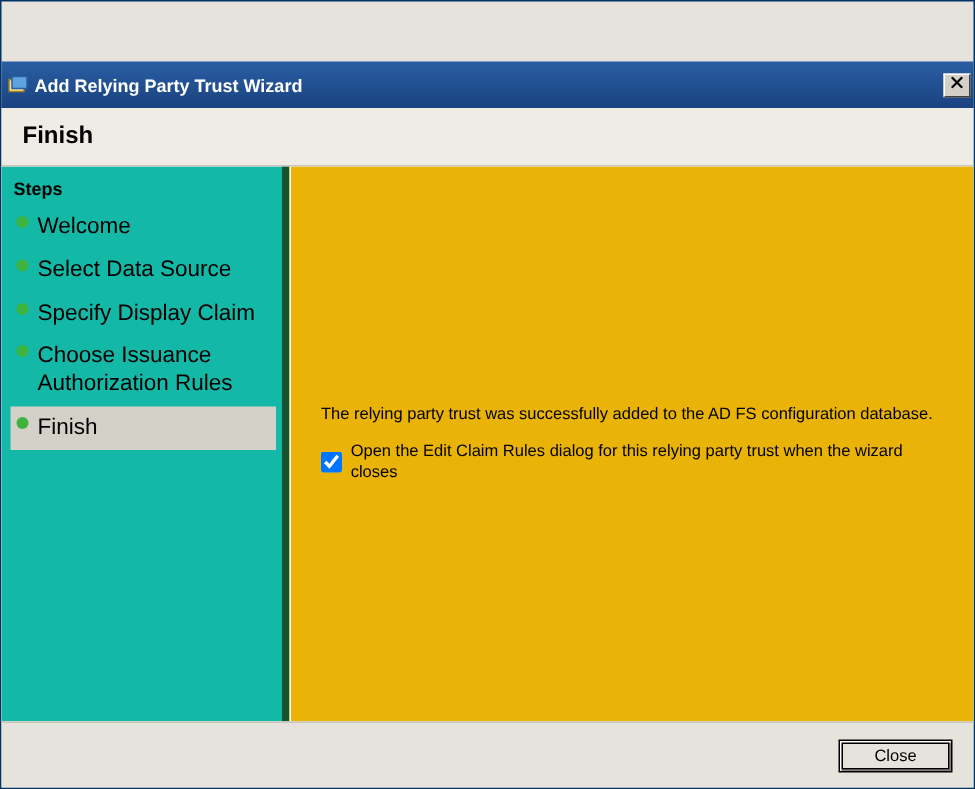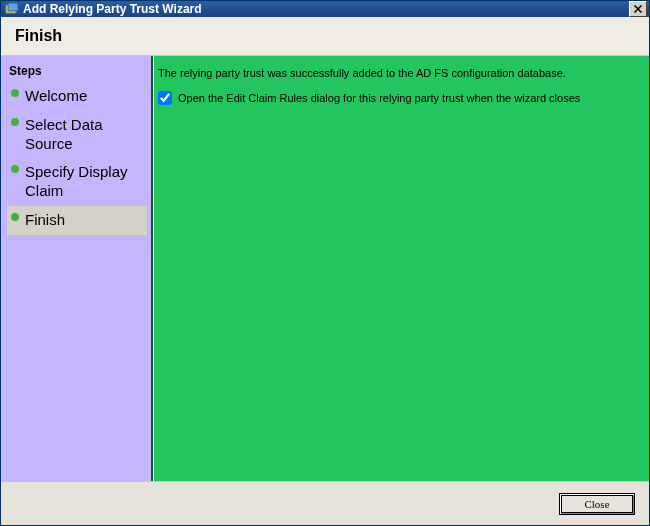--- a/index.html
+++ b/index.html
@@ -17,26 +17,27 @@
       width: 650px;
       height: 526px;
       border: 1px solid #003366;
       background: #e6e3dc;
       display: flex;
       flex-direction: column;
     }
     .titlebar {
       background: linear-gradient(to bottom, #2a5ea3, #1a4280);
       color: #ffffff;
-      height: 16px;
+      height: 31px;
       display: flex;
       align-items: center;
       padding: 0 2px 0 4px;
       font-weight: bold;
       font-size: 12px;
+      margin-top: 40px;
     }
     .titlebar .app-icon {
       width: 14px;
       height: 14px;
       margin-right: 4px;
       display: flex;
       align-items: center;
       justify-content: center;
     }
     .titlebar .title-text {
@@ -68,24 +69,24 @@
       font-weight: bold;
       color: #000;
     }
     .body-area {
       flex: 1;
       display: flex;
       overflow: hidden;
       background: #e6e3dc;
     }
     .sidebar {
-      width: 152px;
-      background: #c4b5fd;
+      width: 192px;
+      background: #14b8a6;
       padding: 6px 4px 4px 6px;
-      border-right: 2px solid #14532d;
+      border-right: 5px solid #14532d;
     }
     .sidebar-heading {
       font-weight: bold;
       font-size: 12px;
       color: #000;
       padding: 2px 2px 4px 2px;
     }
     .step-item {
       display: flex;
       align-items: flex-start;
@@ -101,25 +102,26 @@
       width: 8px;
       height: 8px;
       border-radius: 50%;
       background: #3fb33f;
       margin-right: 6px;
       margin-top: 2px;
       flex-shrink: 0;
     }
     .content {
       flex: 1;
-      background: #22c55e;
-      padding: 10px 4px;
+      background: #eab308;
+      padding: 10px 20px;
       border-left: 1px solid #fbfaf7;
       display: flex;
       flex-direction: column;
+      justify-content: center;
     }
     .content-text {
       font-size: 11px;
       color: #000;
       line-height: 1.35;
     }
     .content-text p {
       margin: 0 0 10px 0;
     }
     .checkbox-row {
@@ -141,21 +143,21 @@
       justify-content: flex-end;
       padding: 0 14px;
     }
     .btn {
       min-width: 76px;
       height: 22px;
       background: #e6e3dc;
       border: 1px solid #000;
       box-shadow: inset 1px 1px 0 #ffffff, inset -1px -1px 0 #808080;
       font-size: 11px;
-      font-family: Liberation Serif, serif;
+      font-family: Liberation Sans, sans-serif;
       cursor: default;
       padding: 0 10px;
       outline: 1px solid #000;
       outline-offset: -3px;
     }
   </style>
 </head>
 <body>
 
 <div class="window">
@@ -192,20 +194,24 @@
         <span>Welcome</span>
       </div>
       <div class="step-item">
         <span class="step-bullet"></span>
         <span>Select Data Source</span>
       </div>
       <div class="step-item">
         <span class="step-bullet"></span>
         <span>Specify Display Claim</span>
       </div>
+      <div class="step-item">
+        <span class="step-bullet"></span>
+        <span>Choose Issuance Authorization Rules</span>
+      </div>
       <div class="step-item active">
         <span class="step-bullet"></span>
         <span>Finish</span>
       </div>
     </div>
 
     <div class="content">
       <div class="content-text">
         <p>The relying party trust was successfully added to the AD FS configuration database.</p>
         <div class="checkbox-row">

